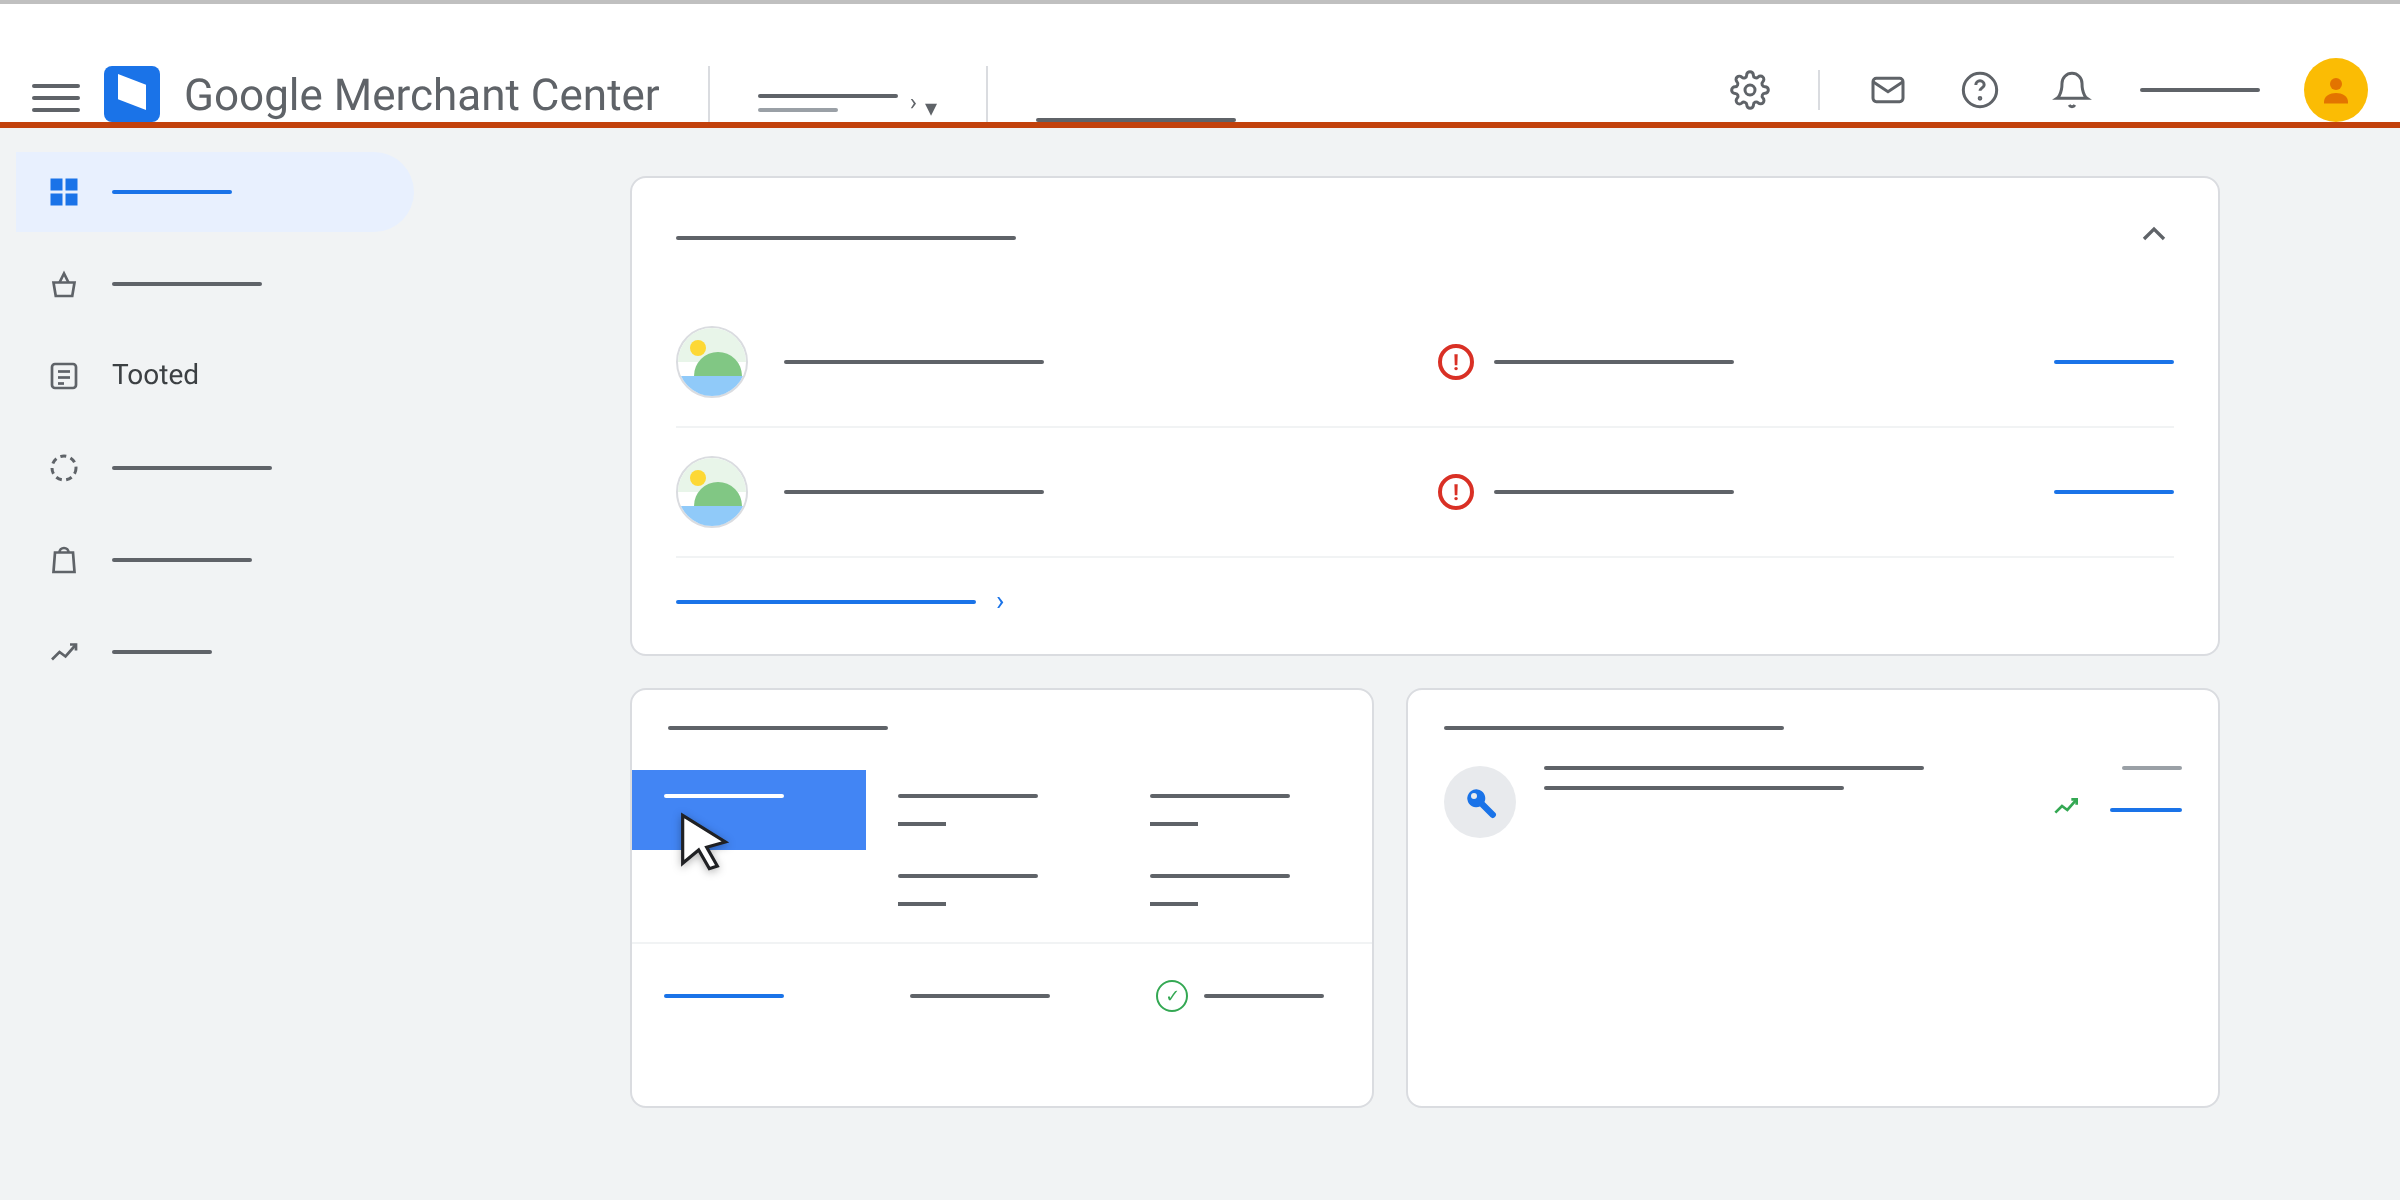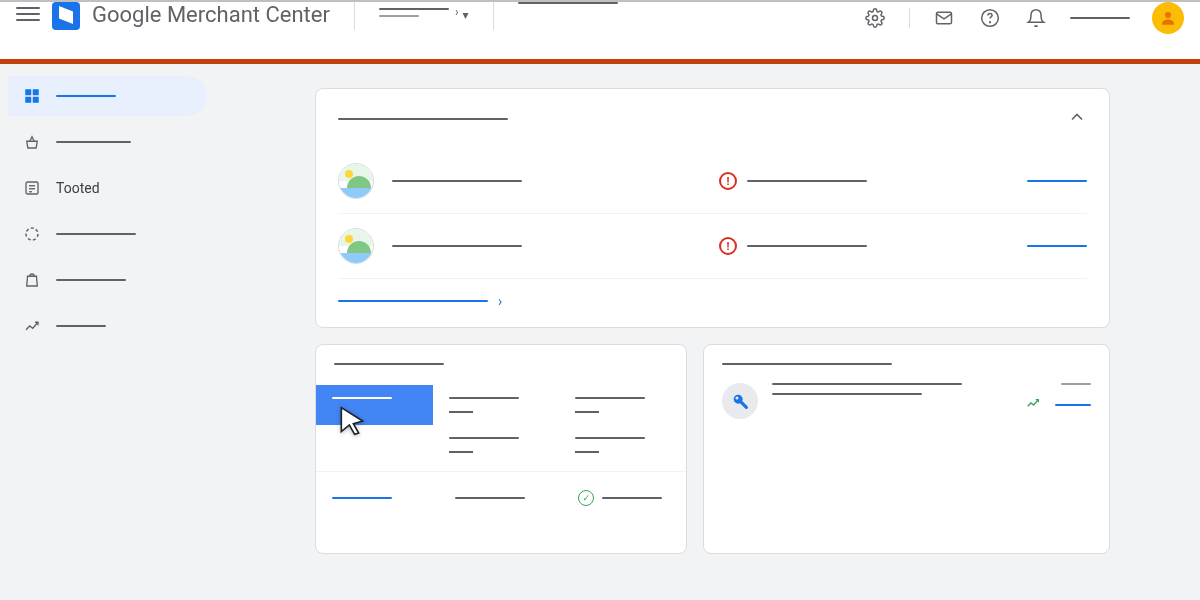--- a/index.html
+++ b/index.html
@@ -1,19 +1,19 @@
 <!DOCTYPE html>
 <html><head>
 <meta charset="utf-8">
 <style>
 * { margin: 0; padding: 0; box-sizing: border-box; }
 body { font-family: -apple-system, BlinkMacSystemFont, "Segoe UI", Roboto, Arial, sans-serif; background: #f1f3f4; width: 1200px; height: 600px; overflow: hidden; }
 
 
-.header { background: #fff; height: 64px; border-bottom: 5px solid #c2410c; display: flex; align-items: flex-start; padding: 0 16px; gap: 12px; border-top: 2px solid #c0c0c0; }
+.header { background: #fff; height: 64px; border-bottom: 3px solid #c2410c; display: flex; align-items: flex-end; padding: 0 16px; gap: 12px; border-top: 2px solid #c0c0c0; }
 .hamburger { width: 24px; height: 24px; cursor: pointer; display: flex; flex-direction: column; justify-content: center; gap: 4px; }
 .hamburger span { height: 2px; background: #5f6368; border-radius: 1px; }
 .logo { width: 28px; height: 28px; background: #1a73e8; border-radius: 4px; position: relative; display: flex; align-items: center; justify-content: center; }
 .logo::before { content: ""; width: 14px; height: 18px; background: #fff; clip-path: polygon(0 0, 100% 30%, 100% 100%, 0 70%); transform: translateY(-1px); }
 .app-title { font-size: 22px; color: #5f6368; font-weight: 400; }
 .divider-v { width: 1px; height: 28px; background: #dadce0; margin: 0 12px; }
 .account-switch { display: flex; align-items: center; gap: 6px; cursor: pointer; }
 .ph-line { height: 2px; background: #5f6368; border-radius: 1px; }
 .ph-line.light { background: #9aa0a6; }
 .ph-line.blue { background: #1a73e8; }

